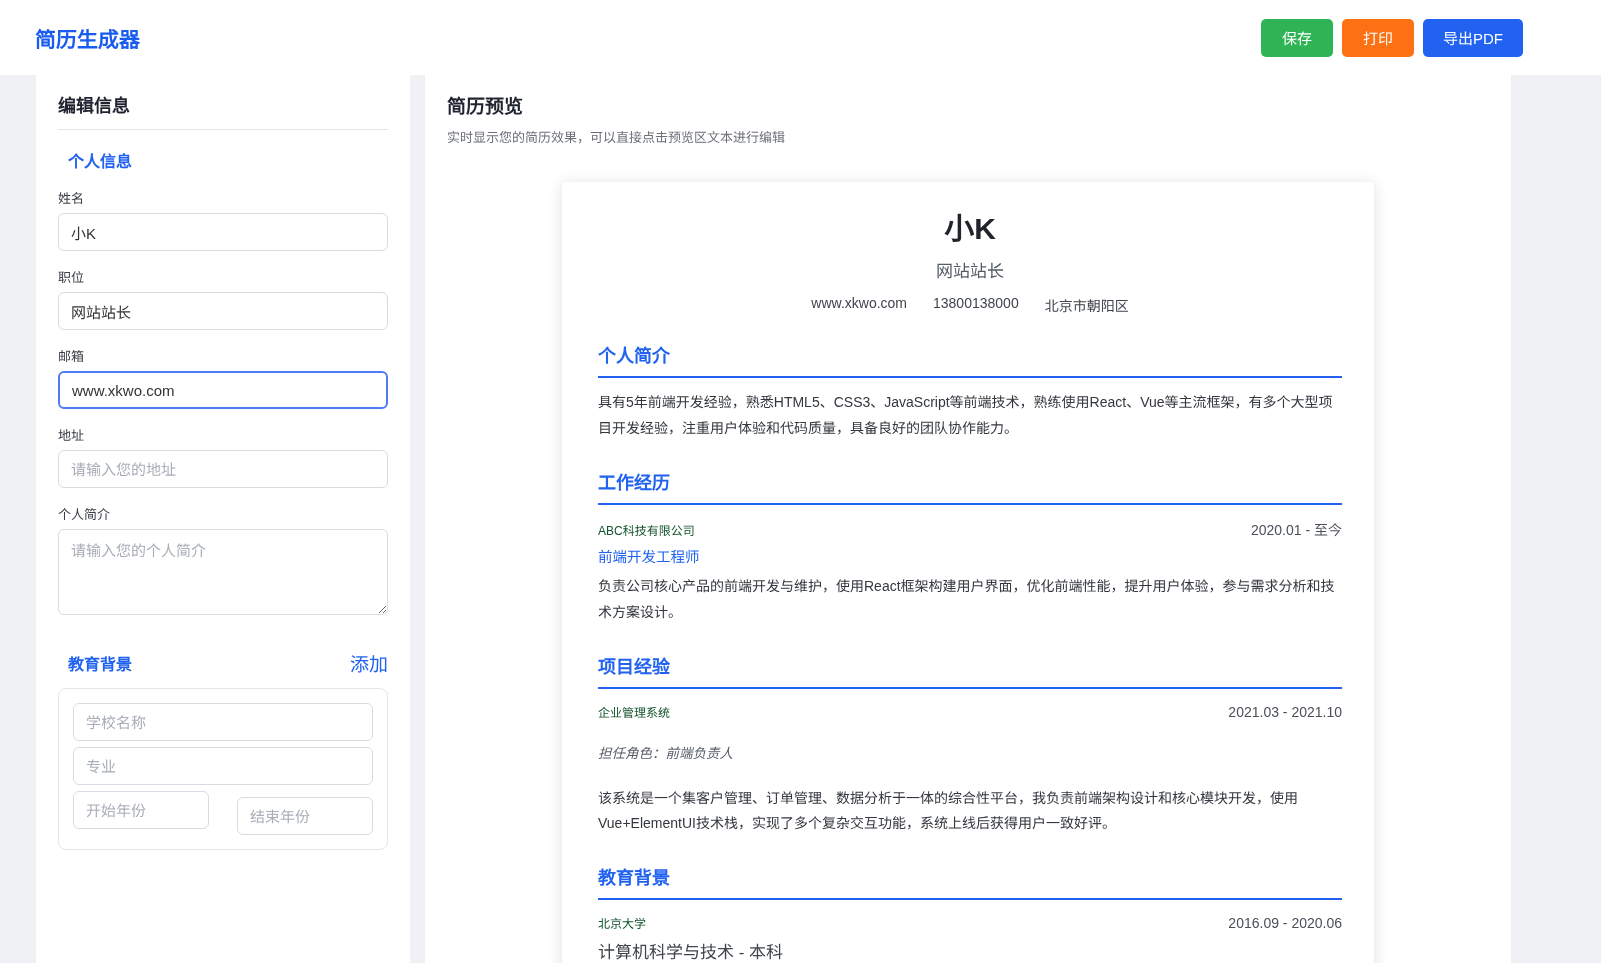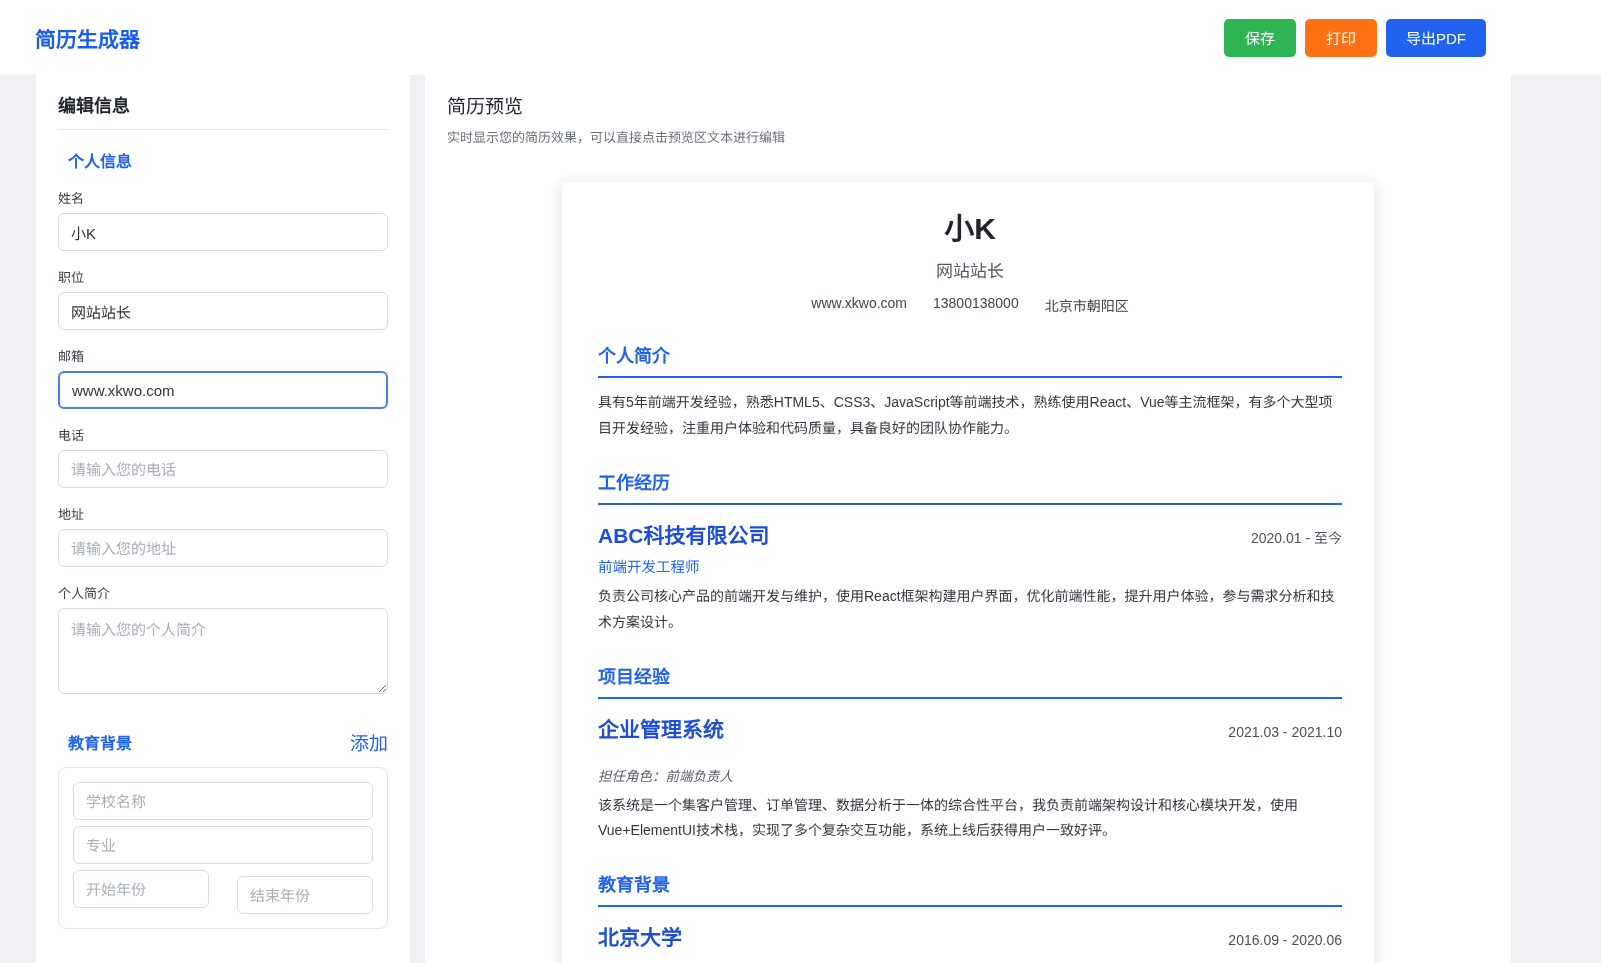--- a/index.html
+++ b/index.html
@@ -4,21 +4,21 @@
 <style>
   * { margin:0; padding:0; box-sizing:border-box; }
   html,body { width:1601px; height:963px; overflow:hidden; }
   body {
     font-family:"Liberation Sans","DejaVu Sans",sans-serif;
     background:#f0f1f4; color:#333;
   }
   
   .topbar {
     height:75px; background:#ffffff; display:flex; align-items:center;
-    justify-content:space-between; padding:0 115px 0 35px;
+    justify-content:space-between; padding:0 78px 0 35px;
   }
   .app-title { color:#1a5cf0; font-size:21px; font-weight:bold; }
   .topbar-actions { display:flex; gap:9px; }
   .btn {
     border:none; color:#fff; font-size:15px; padding:0 20px; height:38px;
     border-radius:5px; cursor:pointer; font-family:inherit;
   }
   .btn-save   { background:#2eb454; min-width:72px; }
   .btn-print  { background:#fd7014; min-width:72px; }
   .btn-export { background:#2163f0; min-width:100px; }
@@ -50,41 +50,41 @@
   .field textarea { height:86px; padding:9px 12px; resize:both; }
   .field input::placeholder, .field textarea::placeholder,
   .edu-card input::placeholder { color:#a9aeb7; }
   .input-focused { border:2px solid #4d7cf3 !important; }
   .edu-card {
     margin-top:12px; border:1px solid #e3e5e9; border-radius:8px; padding:14px;
   }
   .edu-card .row { display:flex; gap:28px; }
   .edu-card input + input, .edu-card .row { margin-top:6px; }
   
-  .preview-title { font-size:19px; font-weight:normal; color:#1f2430; }
+  .preview-title { font-size:19px; font-weight:bold; color:#1f2430; }
   .preview-subtitle { font-size:13px; color:#6b7078; margin-top:9px; }
   .resume-paper {
     width:812px; margin:36px auto 0 auto; background:#fff;
     box-shadow:0 2px 14px rgba(0,0,0,0.13); padding:22px 32px 40px 36px;
     min-height:760px;
   }
   .resume-name { text-align:center; font-size:30px; font-weight:bold; color:#21242b; }
   .resume-jobtitle { text-align:center; font-size:17px; color:#565c66; margin-top:9px; }
   .resume-contact {
     display:flex; justify-content:center; gap:26px; font-size:14px;
     color:#3f444c; margin-top:13px;
   }
   .resume-section { margin-top:26px; }
   .resume-section h3 {
     color:#2163f0; font-size:18px; font-weight:bold;
     padding-bottom:9px; border-bottom:2px solid #2163f0;
   }
   .resume-text { font-size:14px; color:#33373e; line-height:1.85; margin-top:12px; }
   .entry-head { display:flex; justify-content:space-between; align-items:baseline; margin-top:14px; }
-  .entry-name { font-size:21px; font-weight:bold; color:#1d4ed8; }
+  .entry-name { font-size:12px; font-weight:normal; color:#14532d; }
   .entry-date { font-size:14px; color:#4a4f58; }
   .entry-role-link { color:#2163f0; font-size:14.5px; margin-top:6px; }
   .entry-role-italic { font-style:italic; font-size:13.5px; color:#565c66; margin-top:22px; }
   .entry-degree { font-size:17px; color:#3f444c; margin-top:7px; }
 </style>
 </head>
 <body>
 
 <header class="topbar">
   <div class="app-title">简历生成器</div>
@@ -113,24 +113,20 @@
     <div class="field">
       <label>职位</label>
       <input type="text" value="网站站长" style="">
     </div>
 
     <div class="field">
       <label>邮箱</label>
       <input type="text" class="input-focused" value="www.xkwo.com" style="">
     </div>
 
-    <div class="field">
-      <label>电话</label>
-      <input type="text" placeholder="请输入您的电话" style="">
-    </div>
 
     <div class="field">
       <label>地址</label>
       <input type="text" placeholder="请输入您的地址" style="">
     </div>
 
     <div class="field">
       <label>个人简介</label>
       <textarea placeholder="请输入您的个人简介" style=""></textarea>
     </div>
@@ -179,21 +175,21 @@
         <p class="resume-text" style="margin-top:8px;">负责公司核心产品的前端开发与维护，使用React框架构建用户界面，优化前端性能，提升用户体验，参与需求分析和技术方案设计。</p>
       </div>
 
       <div class="resume-section">
         <h3>项目经验</h3>
         <div class="entry-head">
           <span class="entry-name">企业管理系统</span>
           <span class="entry-date">2021.03 - 2021.10</span>
         </div>
         <div class="entry-role-italic">担任角色：前端负责人</div>
-        <p class="resume-text" style="margin-top:8px;">该系统是一个集客户管理、订单管理、数据分析于一体的综合性平台，我负责前端架构设计和核心模块开发，使用Vue+ElementUI技术栈，实现了多个复杂交互功能，系统上线后获得用户一致好评。</p>
+        <p class="resume-text" style="margin-top:24px;">该系统是一个集客户管理、订单管理、数据分析于一体的综合性平台，我负责前端架构设计和核心模块开发，使用Vue+ElementUI技术栈，实现了多个复杂交互功能，系统上线后获得用户一致好评。</p>
       </div>
 
       <div class="resume-section">
         <h3>教育背景</h3>
         <div class="entry-head">
           <span class="entry-name">北京大学</span>
           <span class="entry-date">2016.09 - 2020.06</span>
         </div>
         <div class="entry-degree">计算机科学与技术 - 本科</div>
       </div>

